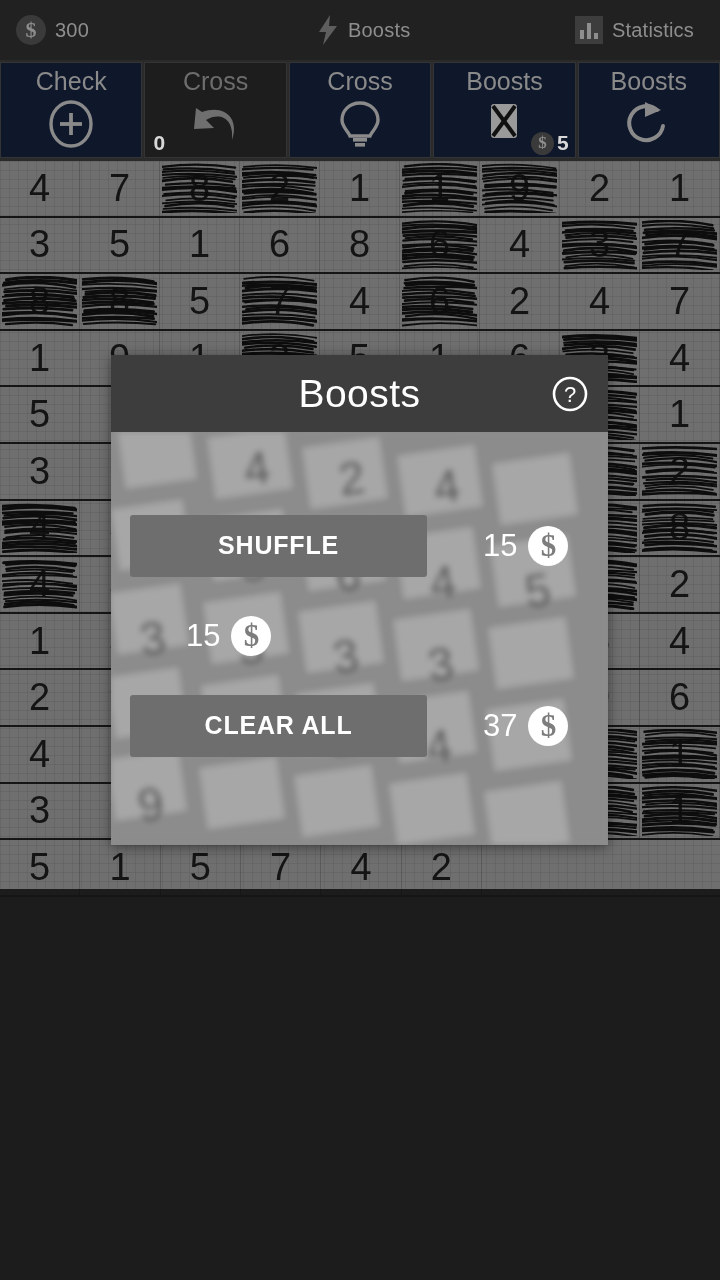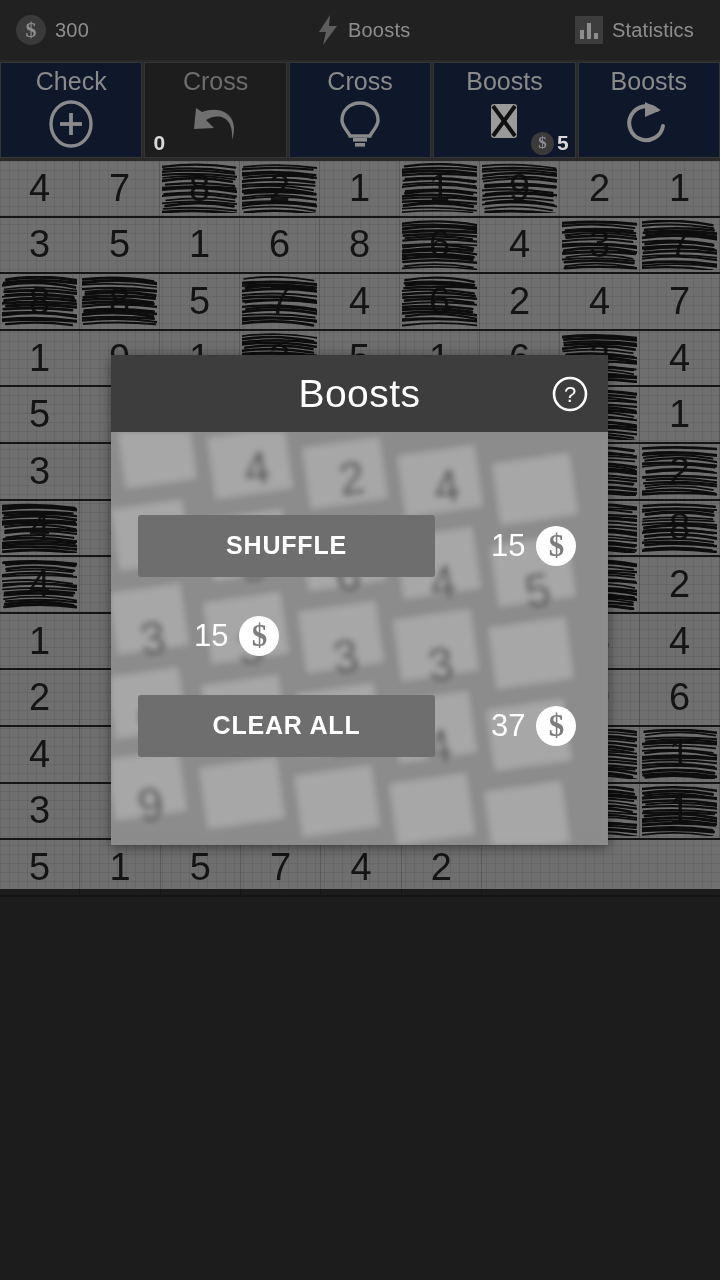--- a/index.html
+++ b/index.html
@@ -98,21 +98,21 @@
     width:38px; height:38px; display:block;
   }
   .dlg-body {
     position:relative; height:413px;
     background:#8c8c8c; overflow:hidden;
   }
   .dlg-bg { position:absolute; inset:0; filter:blur(3px); opacity:.95; }
   .dlg-bg svg { width:100%; height:100%; display:block; }
 
   .boost-list {
-    position:absolute; left:12px; top:0; width:100%; height:100%;
+    position:absolute; left:4px; top:0; width:100%; height:100%;
     display:flex; flex-direction:column; justify-content:center;
     gap:28px; padding:0 0 6px 0;
   }
   .boost-row { display:flex; align-items:center; height:62px; padding-left:15px; }
   .boost-btn {
     width:297px; height:62px; background:#6e6e6e;
     border:none; border-radius:3px;
     color:#ffffff; font-size:25px; font-weight:bold; letter-spacing:.8px;
     display:flex; align-items:center; justify-content:center;
     font-family:"Liberation Sans", sans-serif; cursor:pointer;

